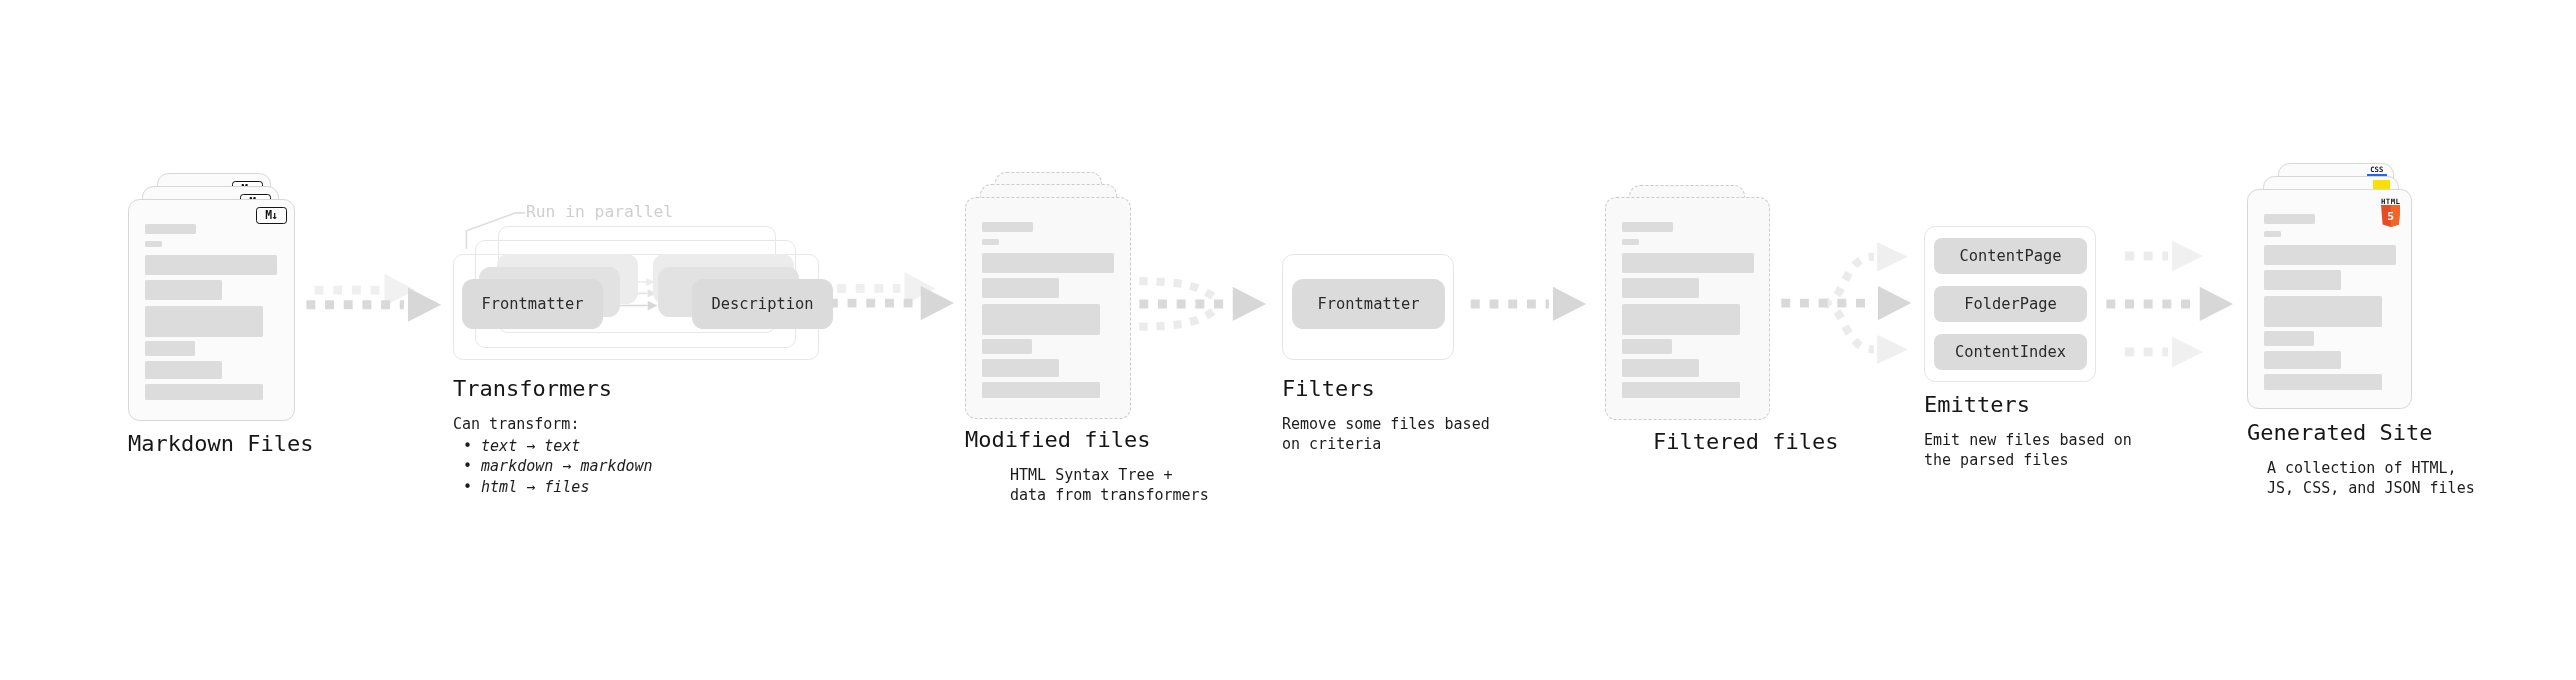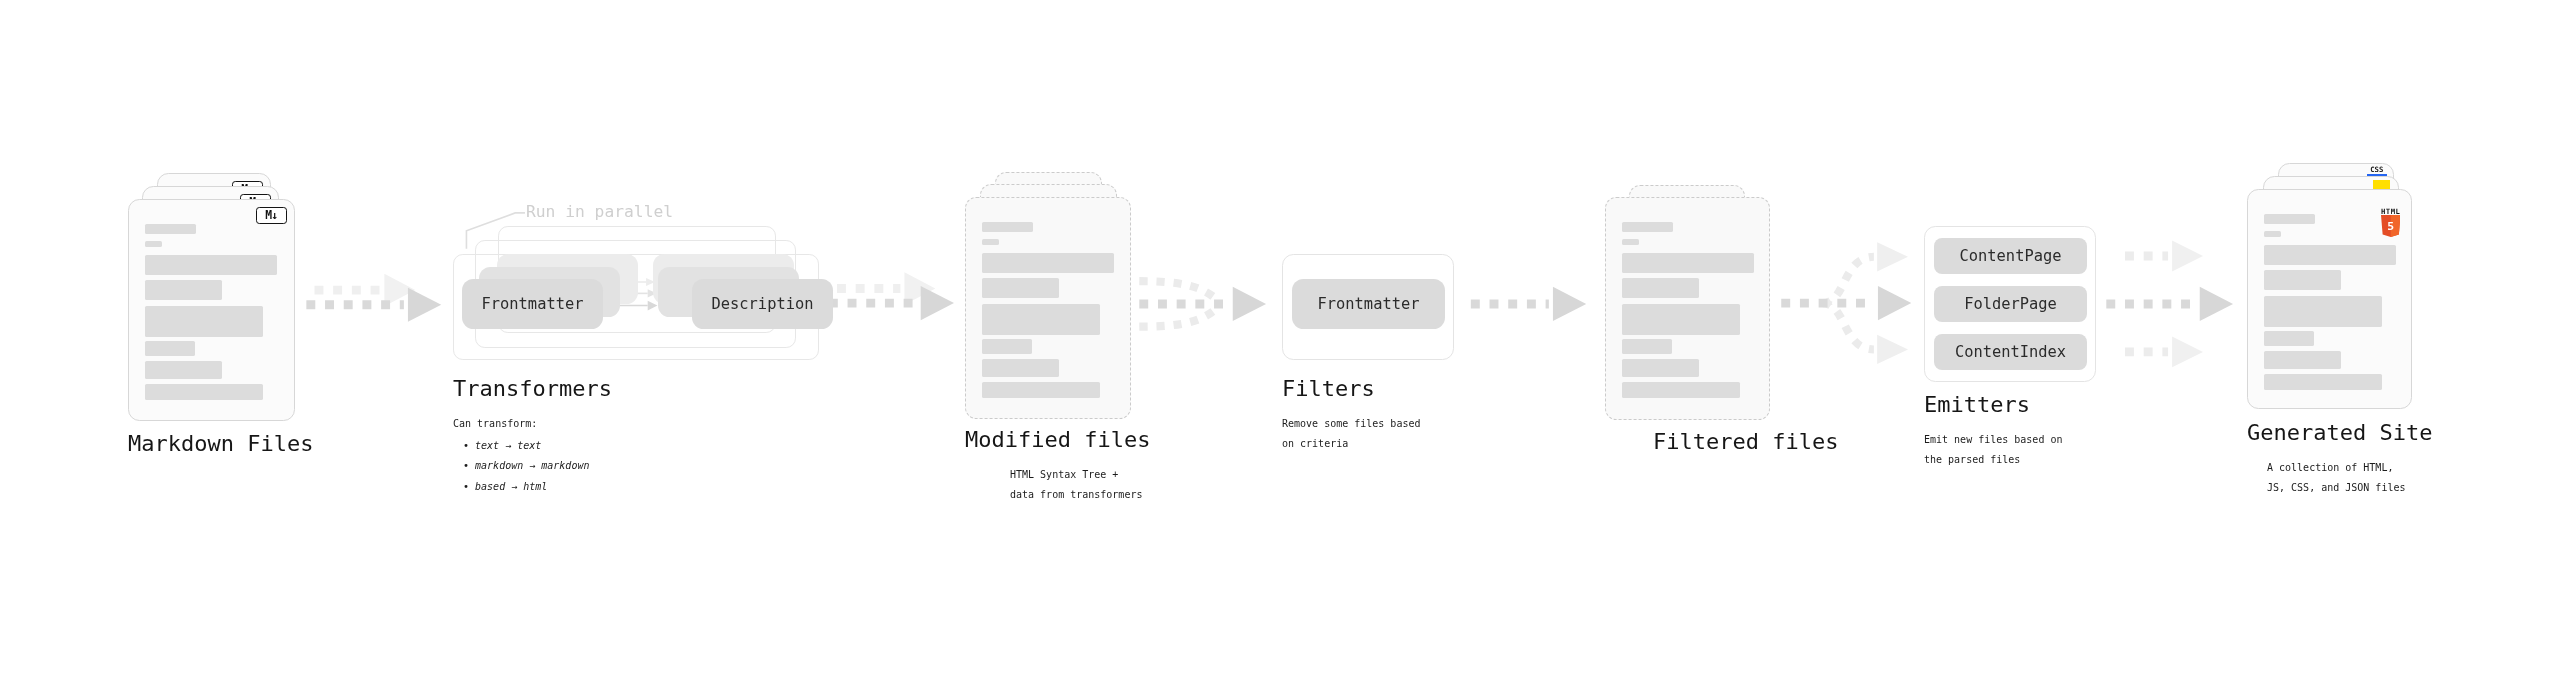--- a/index.html
+++ b/index.html
@@ -27,31 +27,31 @@
         font-size:15.4px;color:#2b2b2b;box-sizing:border-box;}
   .pill.back2{background:#ececec;}
   .pill.back1{background:#e2e2e2;}
   .pill.front{background:#dbdbdb;}
   .pill.small{border-radius:8.1px;}
 
   
   .obox{position:absolute;background:#ffffff;border:1.6px solid #e4e4e4;border-radius:11.4px;box-sizing:border-box;}
 
   .sec-title{position:absolute;font-size:22px;color:#161616;white-space:nowrap;}
-  .sec-desc{position:absolute;font-size:10px;line-height:20.3px;color:#1c1c1c;white-space:nowrap;}
+  .sec-desc{position:absolute;font-size:15px;line-height:20.3px;color:#1c1c1c;white-space:nowrap;}
   .bullet-line{white-space:nowrap;font-style:italic;}
   .bullet-line::before{content:"• ";}
   .note-label{position:absolute;font-size:16.3px;color:#cfcfcf;white-space:nowrap;}
 
   
   .css-badge{position:absolute;top:1.6px;right:6.5px;width:19.5px;text-align:center;}
   .css-badge .css-txt{font-size:7.3px;font-weight:bold;color:#141414;line-height:7.3px;display:block;}
   .css-badge .css-bar{height:2.4px;margin-top:0.8px;}
   .js-badge{position:absolute;top:3.3px;right:8.1px;width:17px;height:9px;}
-  .html-badge{position:absolute;top:18px;right:10.6px;width:19.5px;text-align:center;}
+  .html-badge{position:absolute;top:8px;right:10.6px;width:19.5px;text-align:center;}
   .html-badge .html-txt{font-size:7.3px;font-weight:bold;color:#141414;line-height:7.3px;display:block;letter-spacing:0.4px;}
 </style>
 </head>
 <body>
 
 <div id="canvas">
 
   <svg id="connectors" width="2576" height="681" viewBox="0 0 3170 838">
 
     <g>
@@ -148,21 +148,21 @@
 
     <div class="pill back2" style="left:653px;top:254px;width:141px;height:50px;"></div>
     <div class="pill back1" style="left:658px;top:267px;width:141px;height:50px;"></div>
     <div class="pill front" style="left:692px;top:279px;width:141px;height:50px;">Description</div>
 
     <div class="sec-title" style="left:453px;top:376px;">Transformers</div>
     <div class="sec-desc" style="left:453px;top:414px;">Can transform:</div>
     <div class="sec-desc" style="left:463px;top:436px;">
       <div class="bullet-line">text → text</div>
       <div class="bullet-line">markdown → markdown</div>
-      <div class="bullet-line">based → html</div>
+      <div class="bullet-line">html → files</div>
     </div>
   </div>
 
   <div class="node">
     <div class="card-dashed" style="left:995px;top:172px;width:107px;height:222px;"></div>
     <div class="card-dashed" style="left:980px;top:184px;width:137px;height:222px;"></div>
     <div class="card-dashed" style="left:965px;top:197px;width:166px;height:222px;">
         <div class="bar" style="left: 16.3px; top: 24.4px; width: 51px; height: 9.8px;"></div>
         <div class="bar" style="left: 16.3px; top: 41px; width: 17px; height: 5.7px;"></div>
         <div class="bar" style="left: 16.3px; top: 55px; width: 132px; height: 20.3px;"></div>

